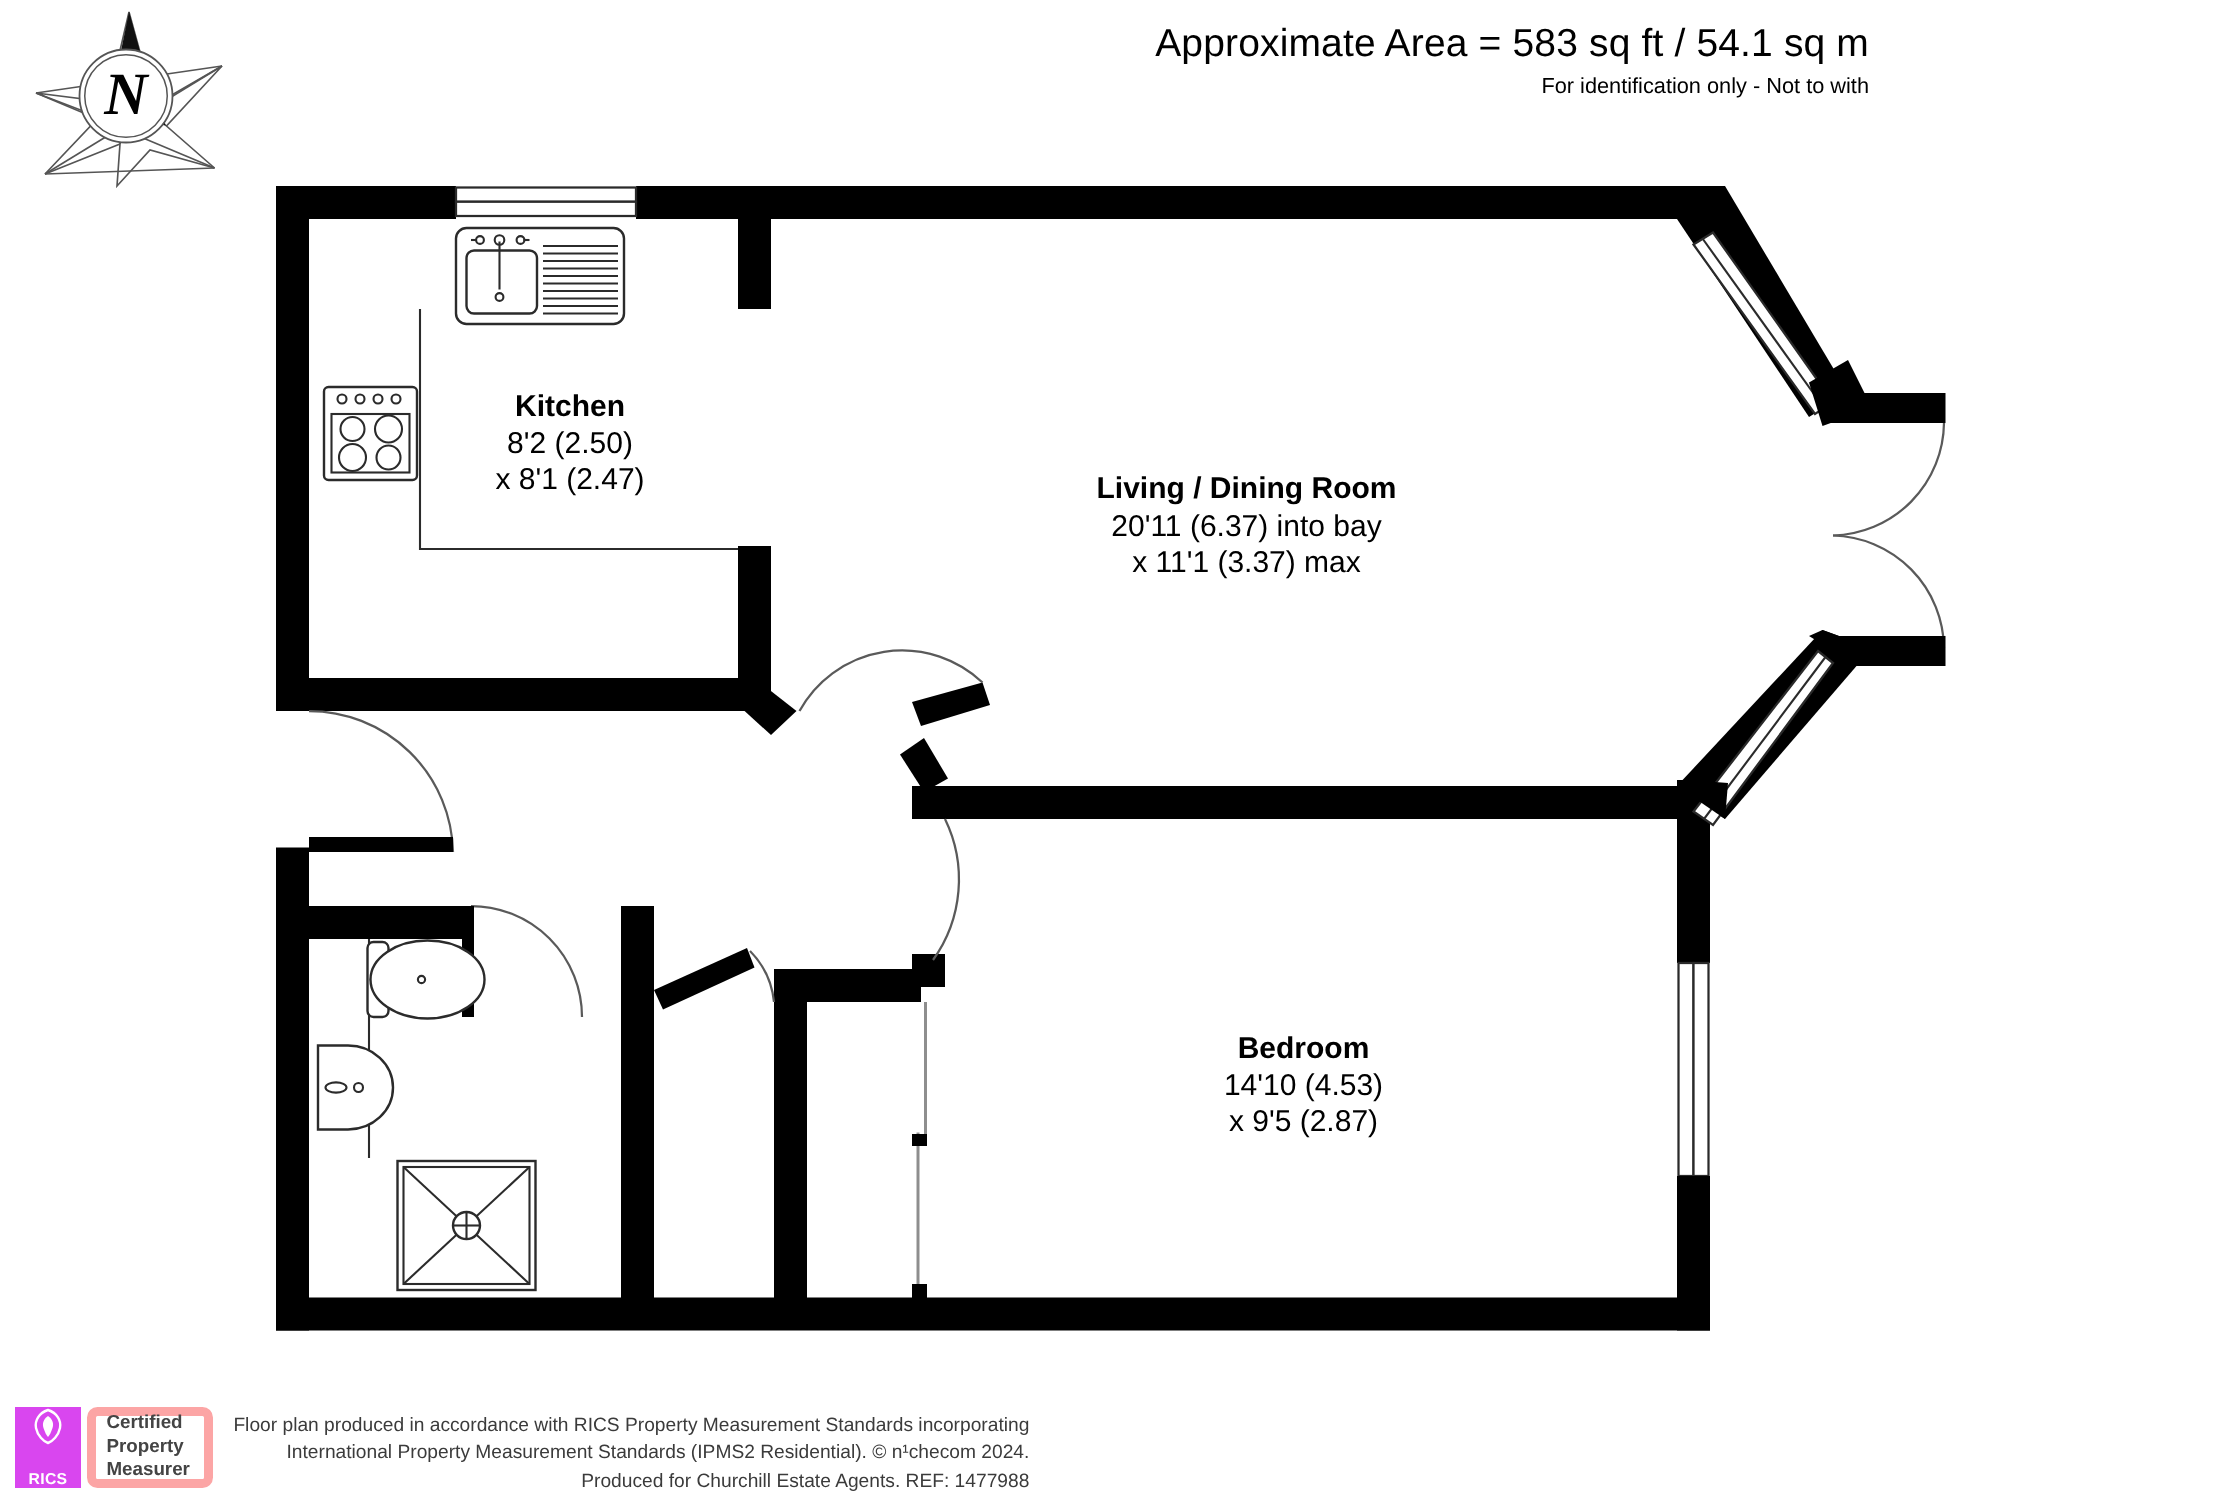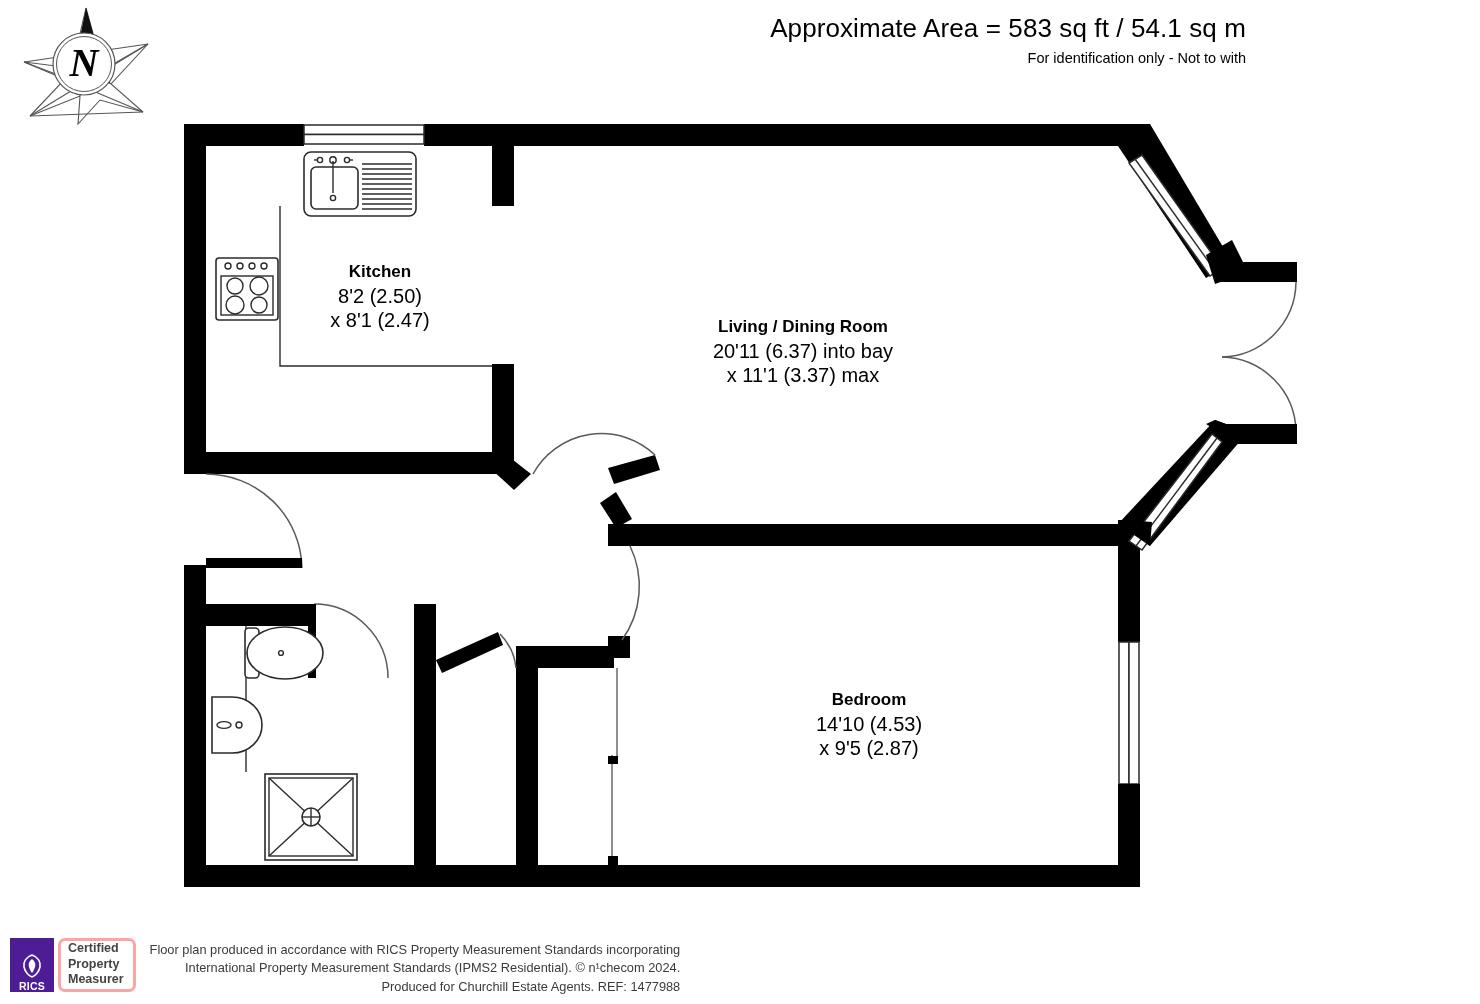--- a/index.html
+++ b/index.html
@@ -47,21 +47,21 @@
     white-space: nowrap;
   }
 
   
   .room-label {
     position: absolute;
     text-align: center;
     white-space: nowrap;
   }
   .room-label .rl-name {
-    font-size: 17px;
+    font-size: 20px;
     font-weight: bold;
     line-height: 25px;
   }
   .room-label .rl-dim {
     font-size: 20px;
     font-weight: 400;
     line-height: 24px;
   }
 
   
@@ -73,35 +73,35 @@
     align-items: flex-start;
     gap: 14px;
   }
   .rics-badge {
     display: flex;
     align-items: stretch;
     height: 54px;
   }
   .rics-mark {
     width: 44px;
-    background: #4c1d95;
+    background: #d946ef;
     display: flex;
     flex-direction: column;
     align-items: center;
-    justify-content: flex-end;
+    justify-content: space-between;
     color: #ffffff;
   }
   .rics-mark .rics-word {
     font-size: 10.5px;
     font-weight: bold;
     letter-spacing: 0.2px;
     margin-top: 1px;
   }
   .rics-text-box {
-    border: 3px solid #fca5a5;
+    border: 6px solid #fca5a5;
     border-radius: 7px;
     padding: 3px 9px 3px 7px;
     display: flex;
     flex-direction: column;
     justify-content: center;
     margin-left: 4px;
   }
   .rics-text-box span {
     font-size: 12.5px;
     font-weight: bold;
@@ -353,21 +353,21 @@
     </g>
 
   </svg>
 
   <div class="room-label" style="left: 283px; top: 259px; width: 194px;">
     <div class="rl-name">Kitchen</div>
     <div class="rl-dim">8'2 (2.50)</div>
     <div class="rl-dim">x 8'1 (2.47)</div>
   </div>
 
-  <div class="room-label" style="left: 672px; top: 314px; width: 262px;">
+  <div class="room-label" style="left: 700px; top: 314px; width: 262px;">
     <div class="rl-name">Living / Dining Room</div>
     <div class="rl-dim">20'11 (6.37) into bay</div>
     <div class="rl-dim">x 11'1 (3.37) max</div>
   </div>
 
   <div class="room-label" style="left: 772px; top: 660px; width: 194px; margin-top: 27px;">
     <div class="rl-name">Bedroom</div>
     <div class="rl-dim">14'10 (4.53)</div>
     <div class="rl-dim">x 9'5 (2.87)</div>
   </div>

